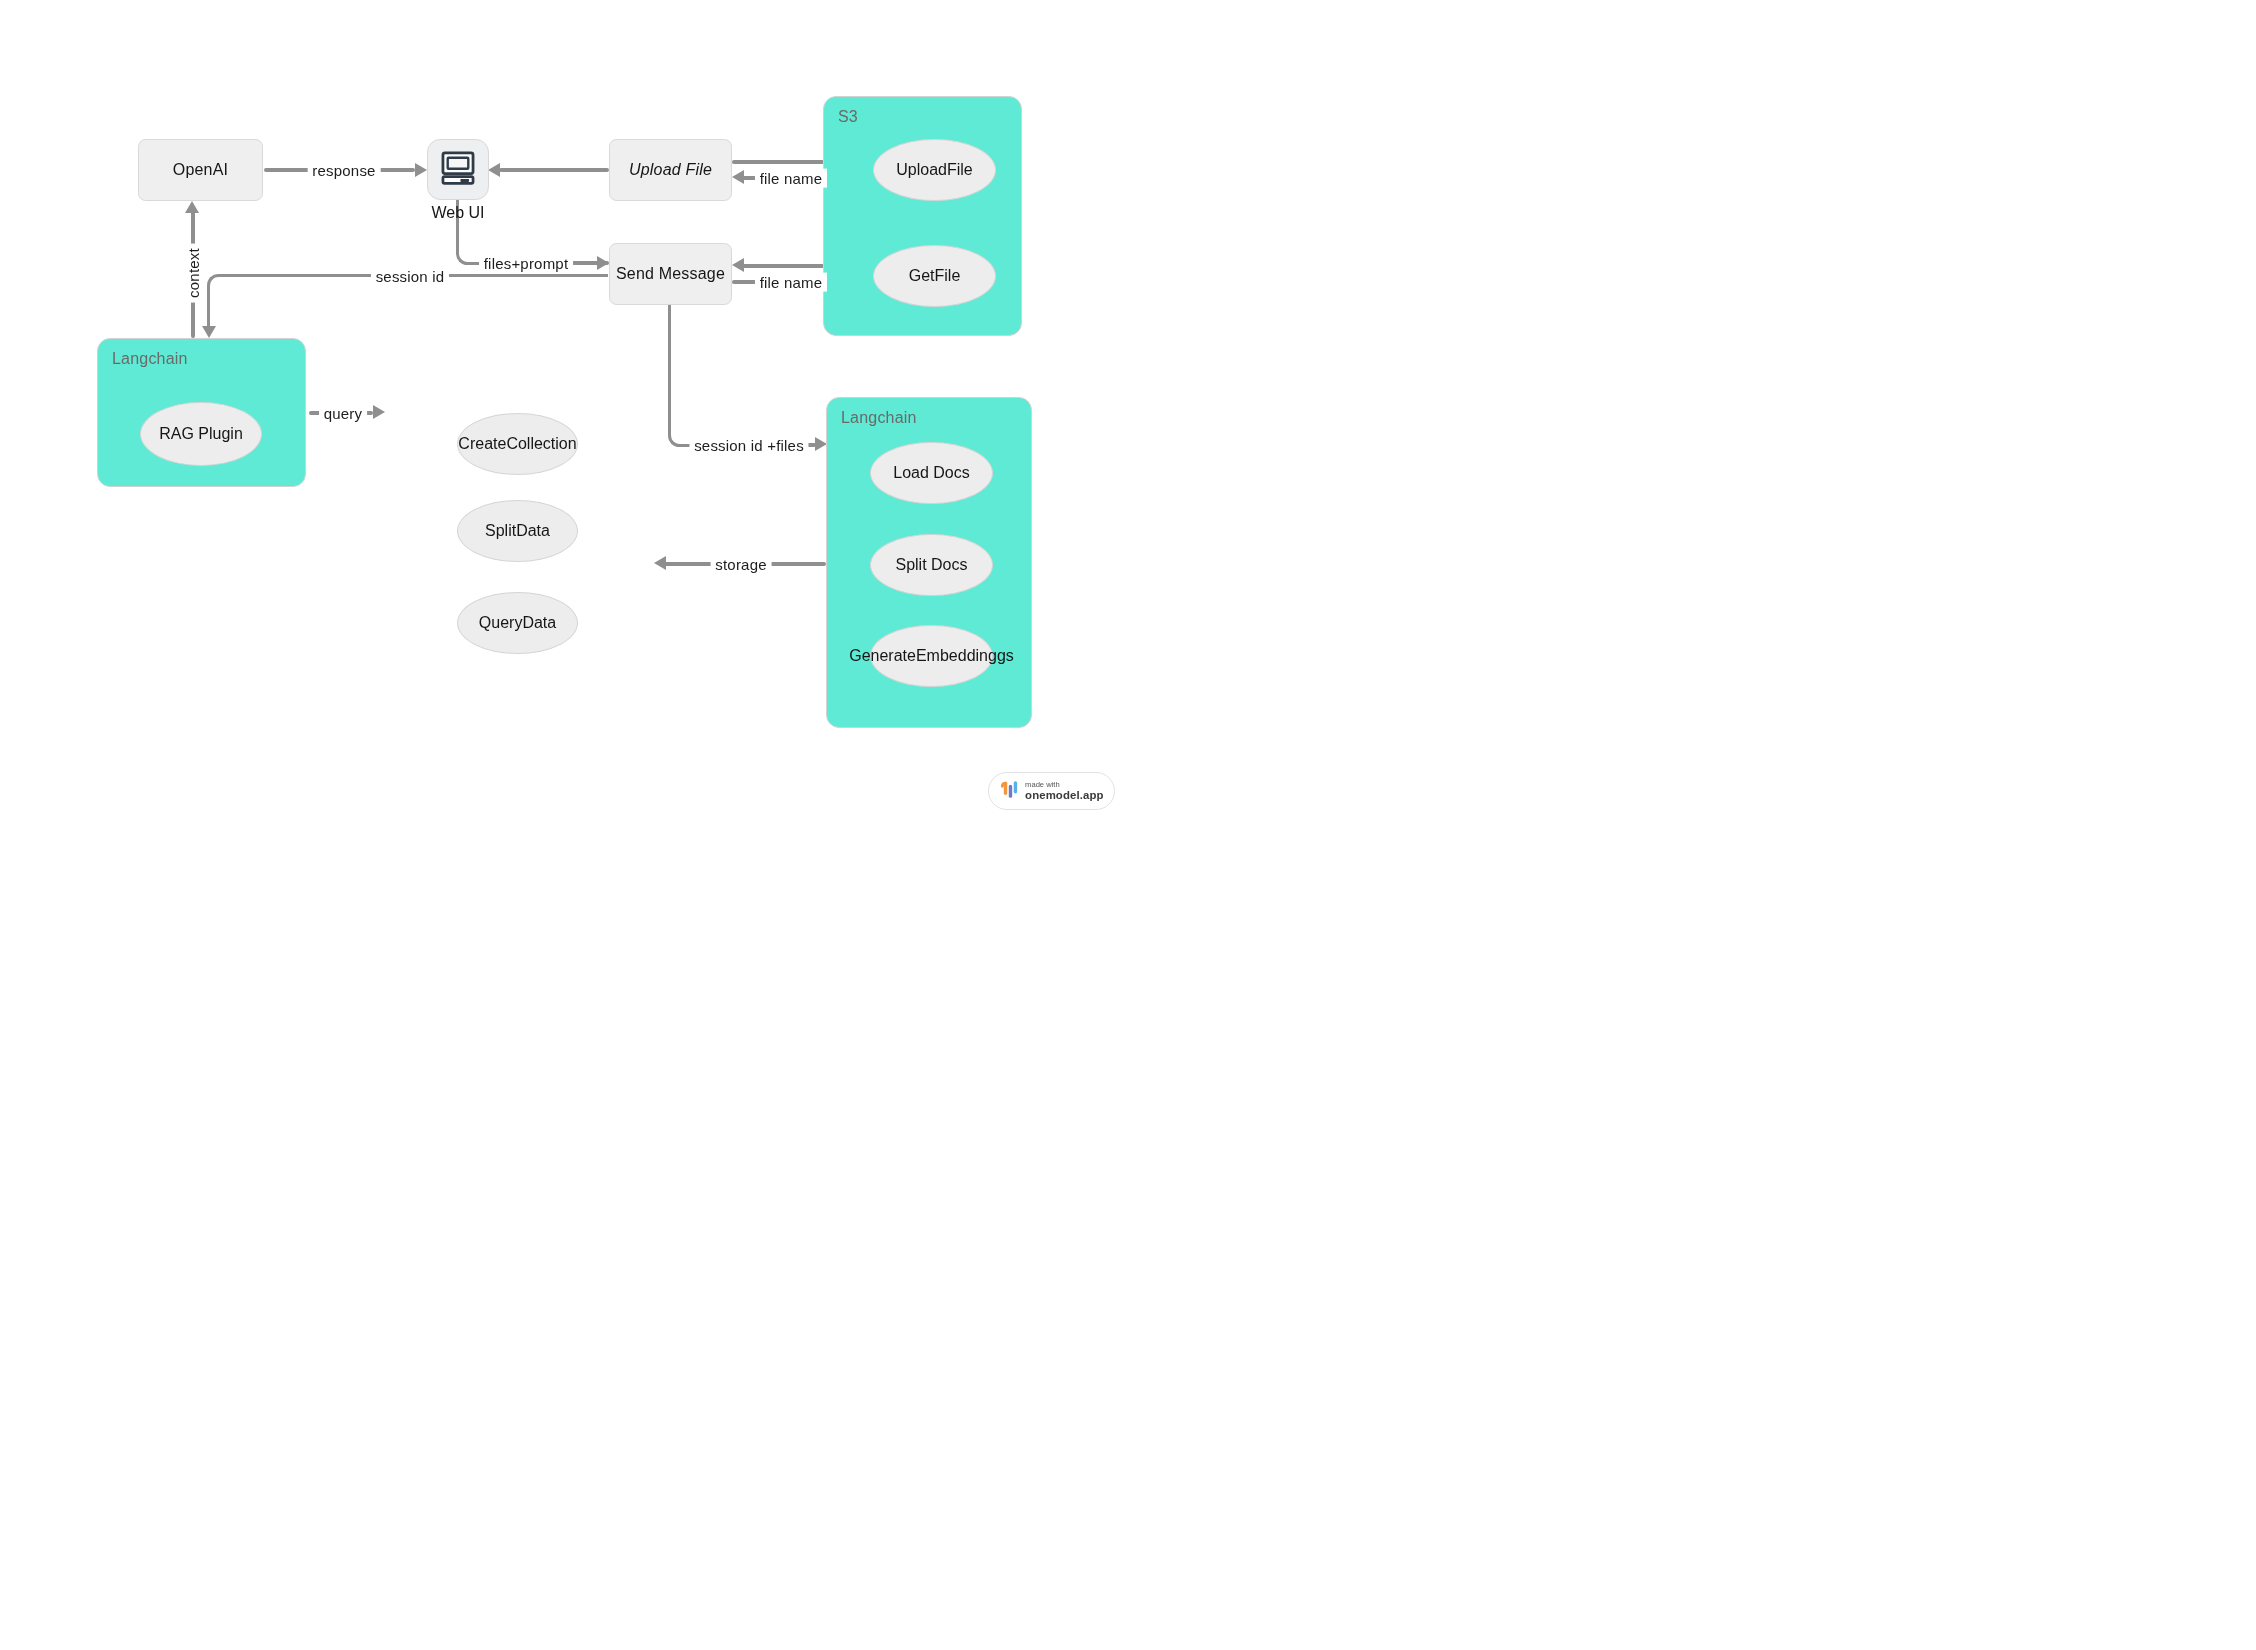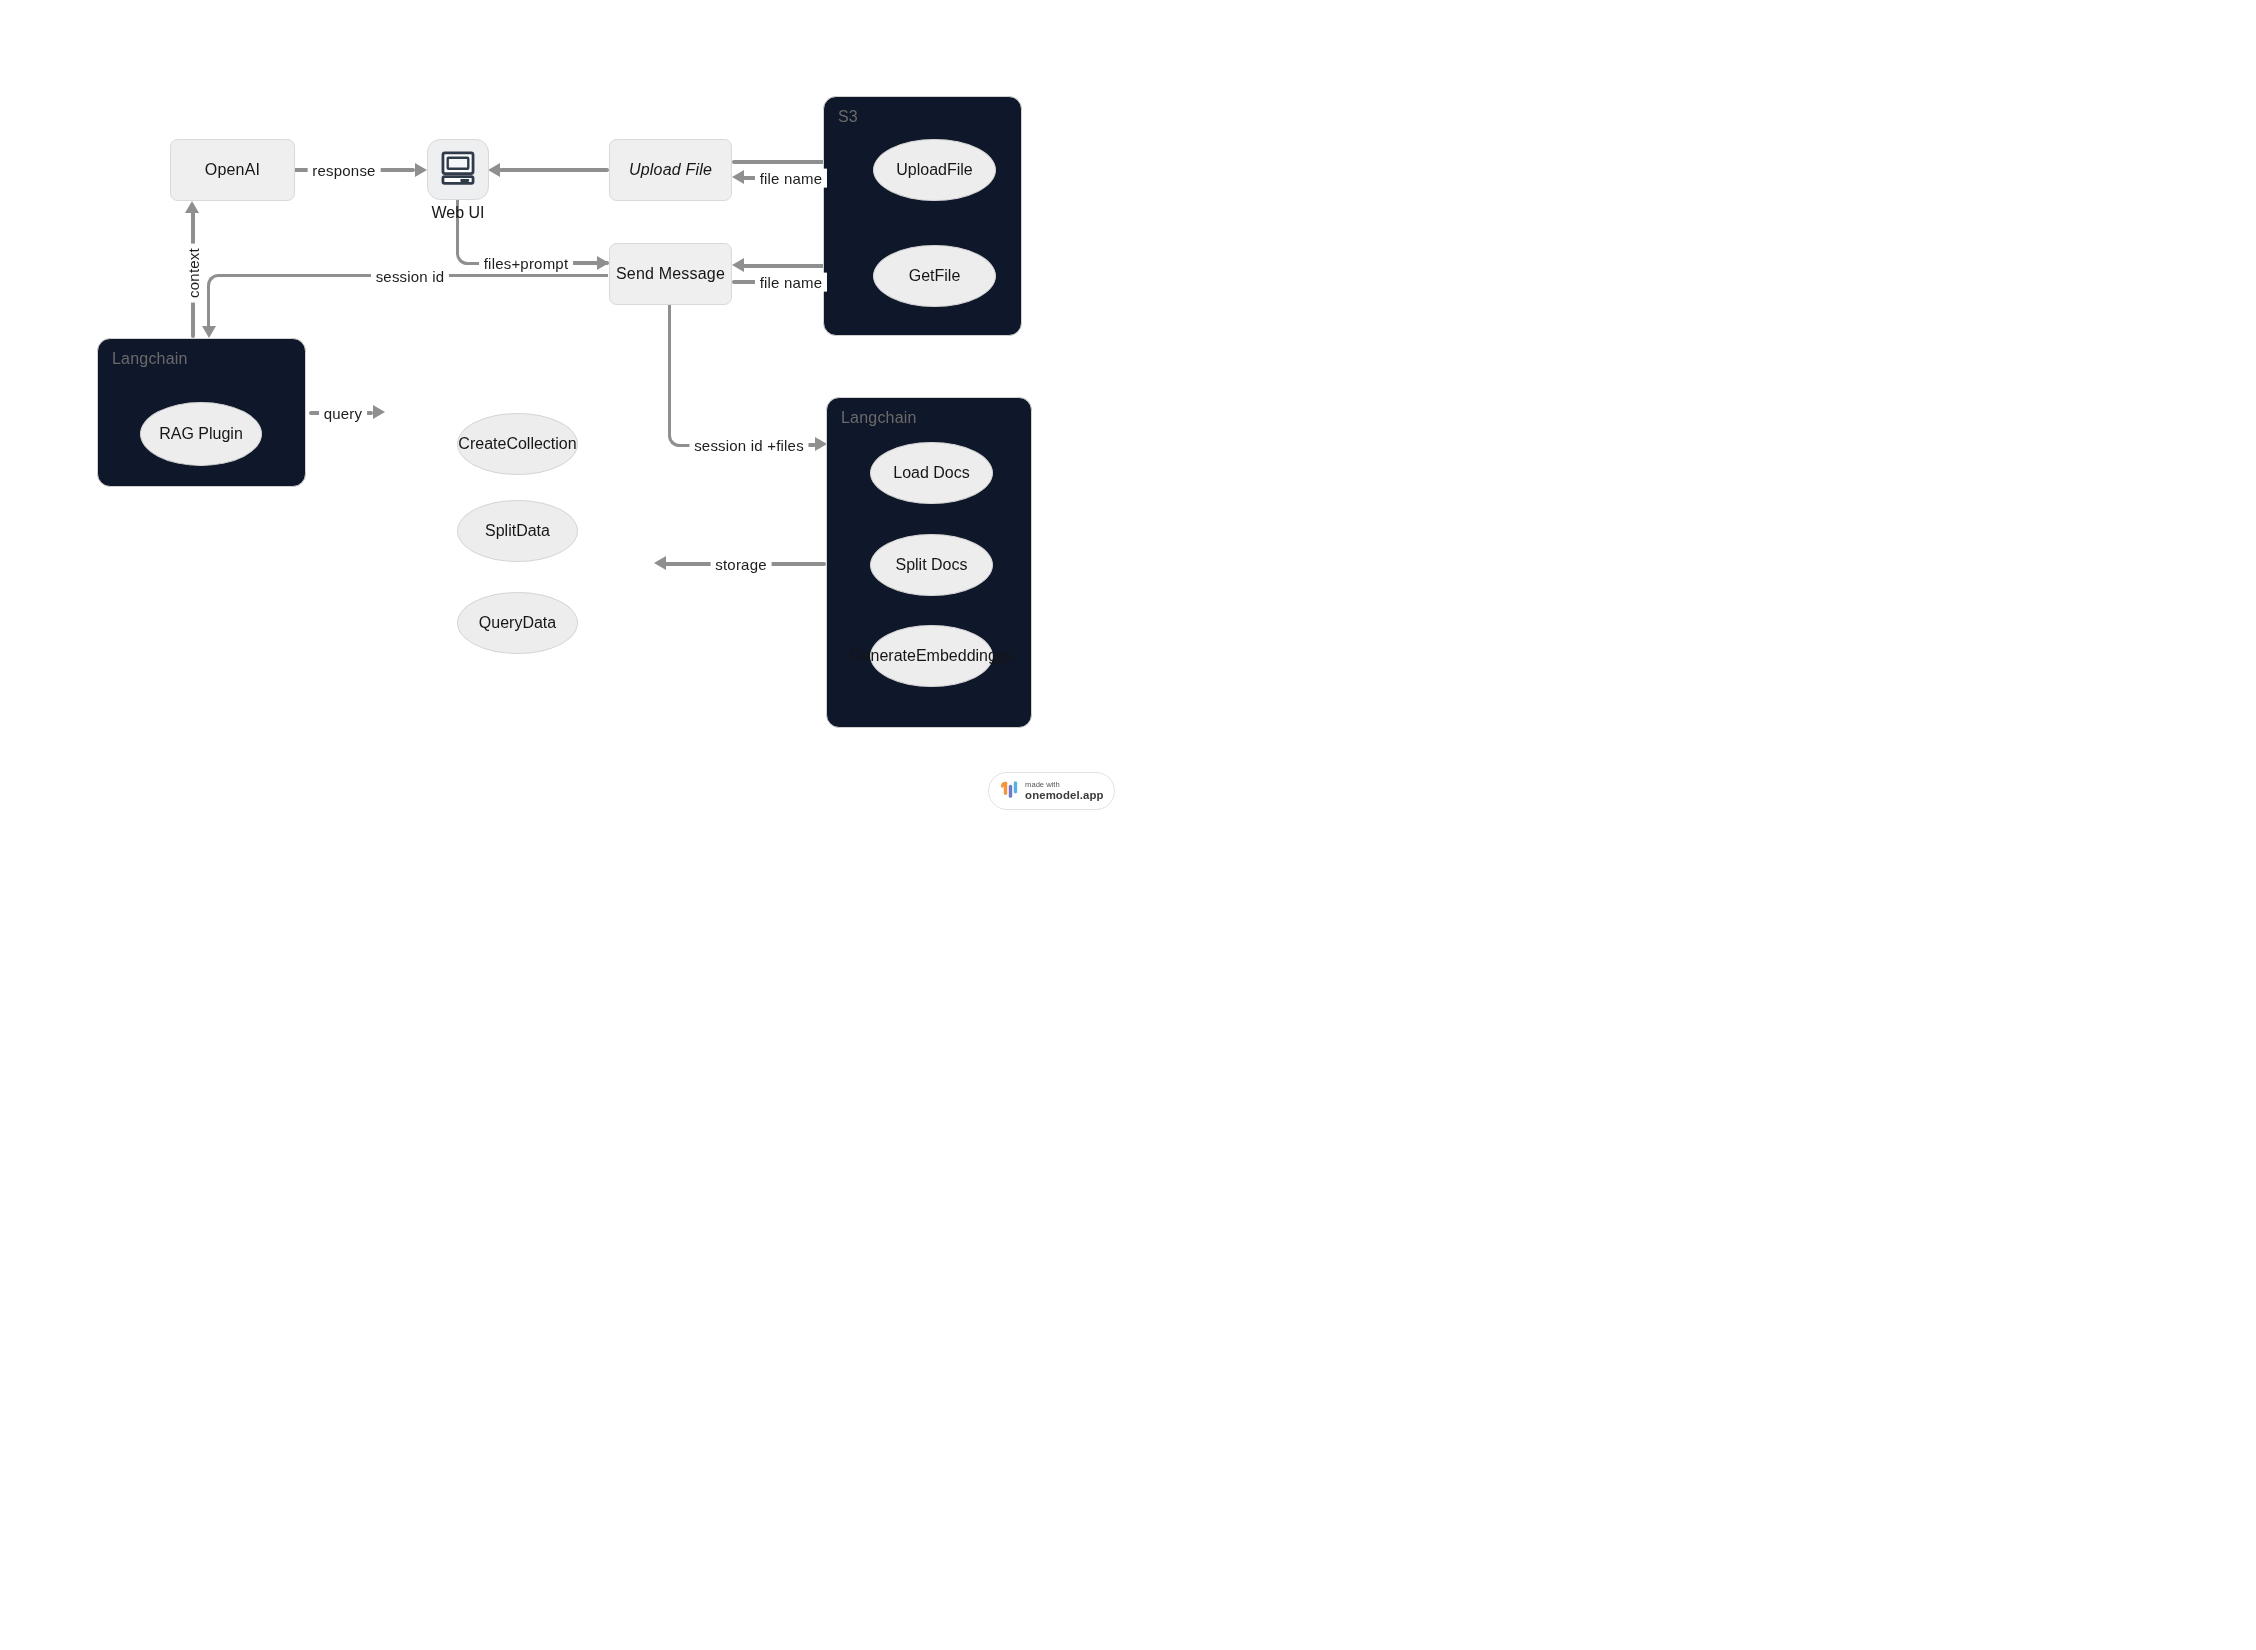--- a/index.html
+++ b/index.html
@@ -2,21 +2,21 @@
 <html style="font-size:15px"><head>
 <meta charset="utf-8">
 <style>
   html,body{margin:0;padding:0;background:#ffffff;font-family:"Liberation Sans",sans-serif;}
   #canvas{position:relative;width:1128px;height:825px;background:#ffffff;overflow:hidden;}
 
   
   .node{position:absolute;background:#efefef;border:1.4px solid #d9d9d9;border-radius:7.6px;
         display:flex;align-items:center;justify-content:center;
         font-size:16px;color:#161616;letter-spacing:0.2px;box-sizing:border-box;}
-  .container{position:absolute;background:#0f172a;border:1.4px solid #d2d2d2;border-radius:13.2px;
+  .container{position:absolute;background:#5eead4;border:1.4px solid #d2d2d2;border-radius:13.2px;
         box-sizing:border-box;}
   .container-label{position:absolute;left:14px;top:11.4px;font-size:16px;color:#6a6a6a;letter-spacing:0.2px;}
   .ellipse{position:absolute;background:#ededed;border:1.4px solid #d5d5d5;border-radius:50%;
         display:flex;flex-direction:row;align-items:center;justify-content:center;
         font-size:16px;color:#161616;line-height:1.22;text-align:center;box-sizing:border-box;}
   .ellipse span:empty{display:none;}
 
   
   .eh{position:absolute;height:3.8px;background:#8f8f8f;border-radius:1.9px;}
   .ev{position:absolute;width:3.8px;background:#8f8f8f;border-radius:1.9px;}
@@ -24,21 +24,21 @@
   .ah{position:absolute;width:0;height:0;}
   .ah.r{border-left:12.3px solid #8f8f8f;border-top:7.6px solid transparent;border-bottom:7.6px solid transparent;}
   .ah.l{border-right:12.3px solid #8f8f8f;border-top:7.6px solid transparent;border-bottom:7.6px solid transparent;}
   .ah.u{border-bottom:12.3px solid #8f8f8f;border-left:7.6px solid transparent;border-right:7.6px solid transparent;}
   .ah.d{border-top:12.3px solid #8f8f8f;border-left:7.6px solid transparent;border-right:7.6px solid transparent;}
   .elabel{position:absolute;background:#ffffff;font-size:15px;color:#1d1d1d;padding:0.9px 4.7px;
           white-space:nowrap;transform:translate(-50%,-50%);letter-spacing:0.2px;}
   .elabel.vert{transform:translate(-50%,-50%) rotate(-90deg);}
 
   
-  [data-name="node-openai"]{left:138px;top:139px;width:125px;height:62px;margin-left:32px;}
+  [data-name="node-openai"]{left:138px;top:139px;width:125px;height:62px;}
   [data-name="web-ui-node"]{position:absolute;left:427px;top:139px;width:62px;height:61px;
       background:#edeff1;border:1.4px solid #d8d8d8;border-radius:13.2px;
       display:flex;align-items:center;justify-content:center;box-sizing:border-box;}
   [data-name="web-ui-label"]{position:absolute;left:420px;top:204px;width:76px;text-align:center;
       font-size:16px;color:#161616;}
   [data-name="node-upload-file"]{left:609px;top:139px;width:123px;height:62px;font-style:italic;}
   [data-name="node-send-message"]{left:609px;top:243px;width:123px;height:62px;}
 
   [data-name="container-s3"]{left:823px;top:96px;width:199px;height:240px;}
   [data-name="ellipse-s3-upload-file"]{left:873px;top:139px;width:123px;height:62px;}

